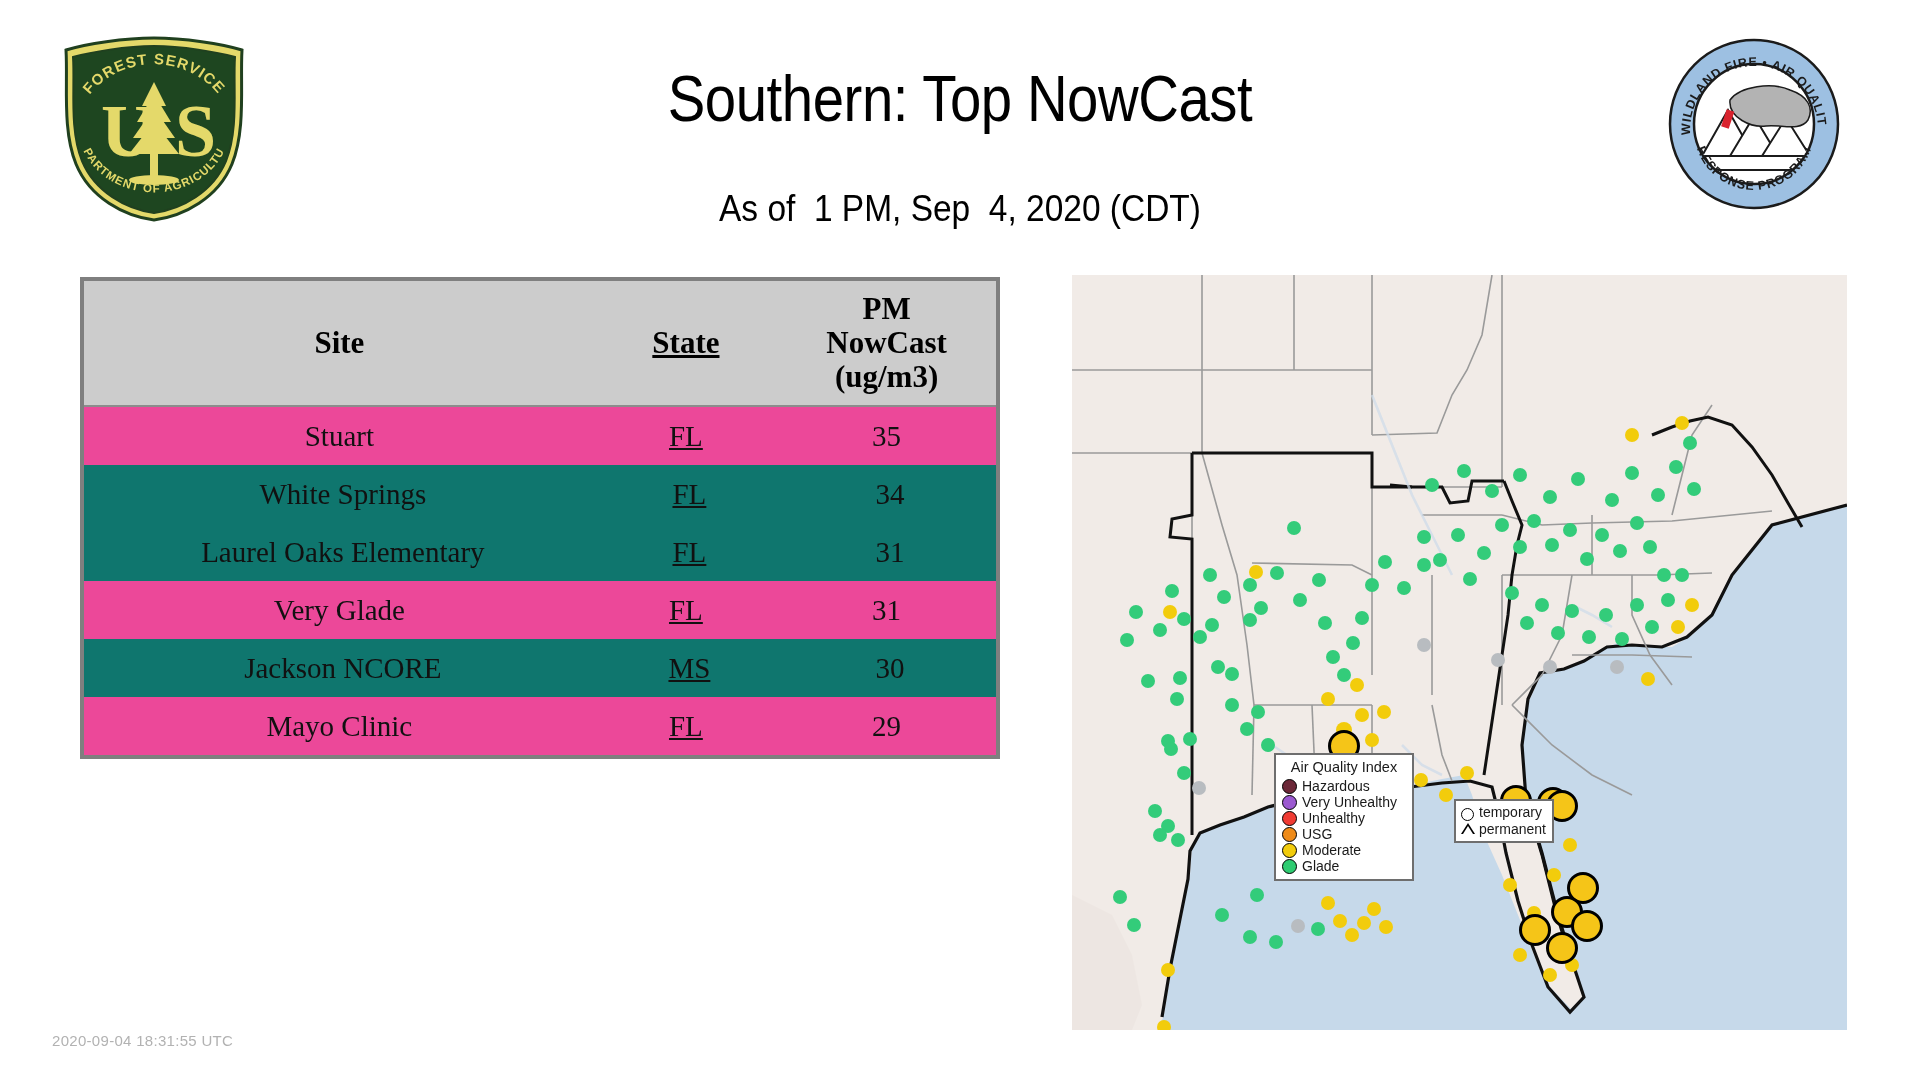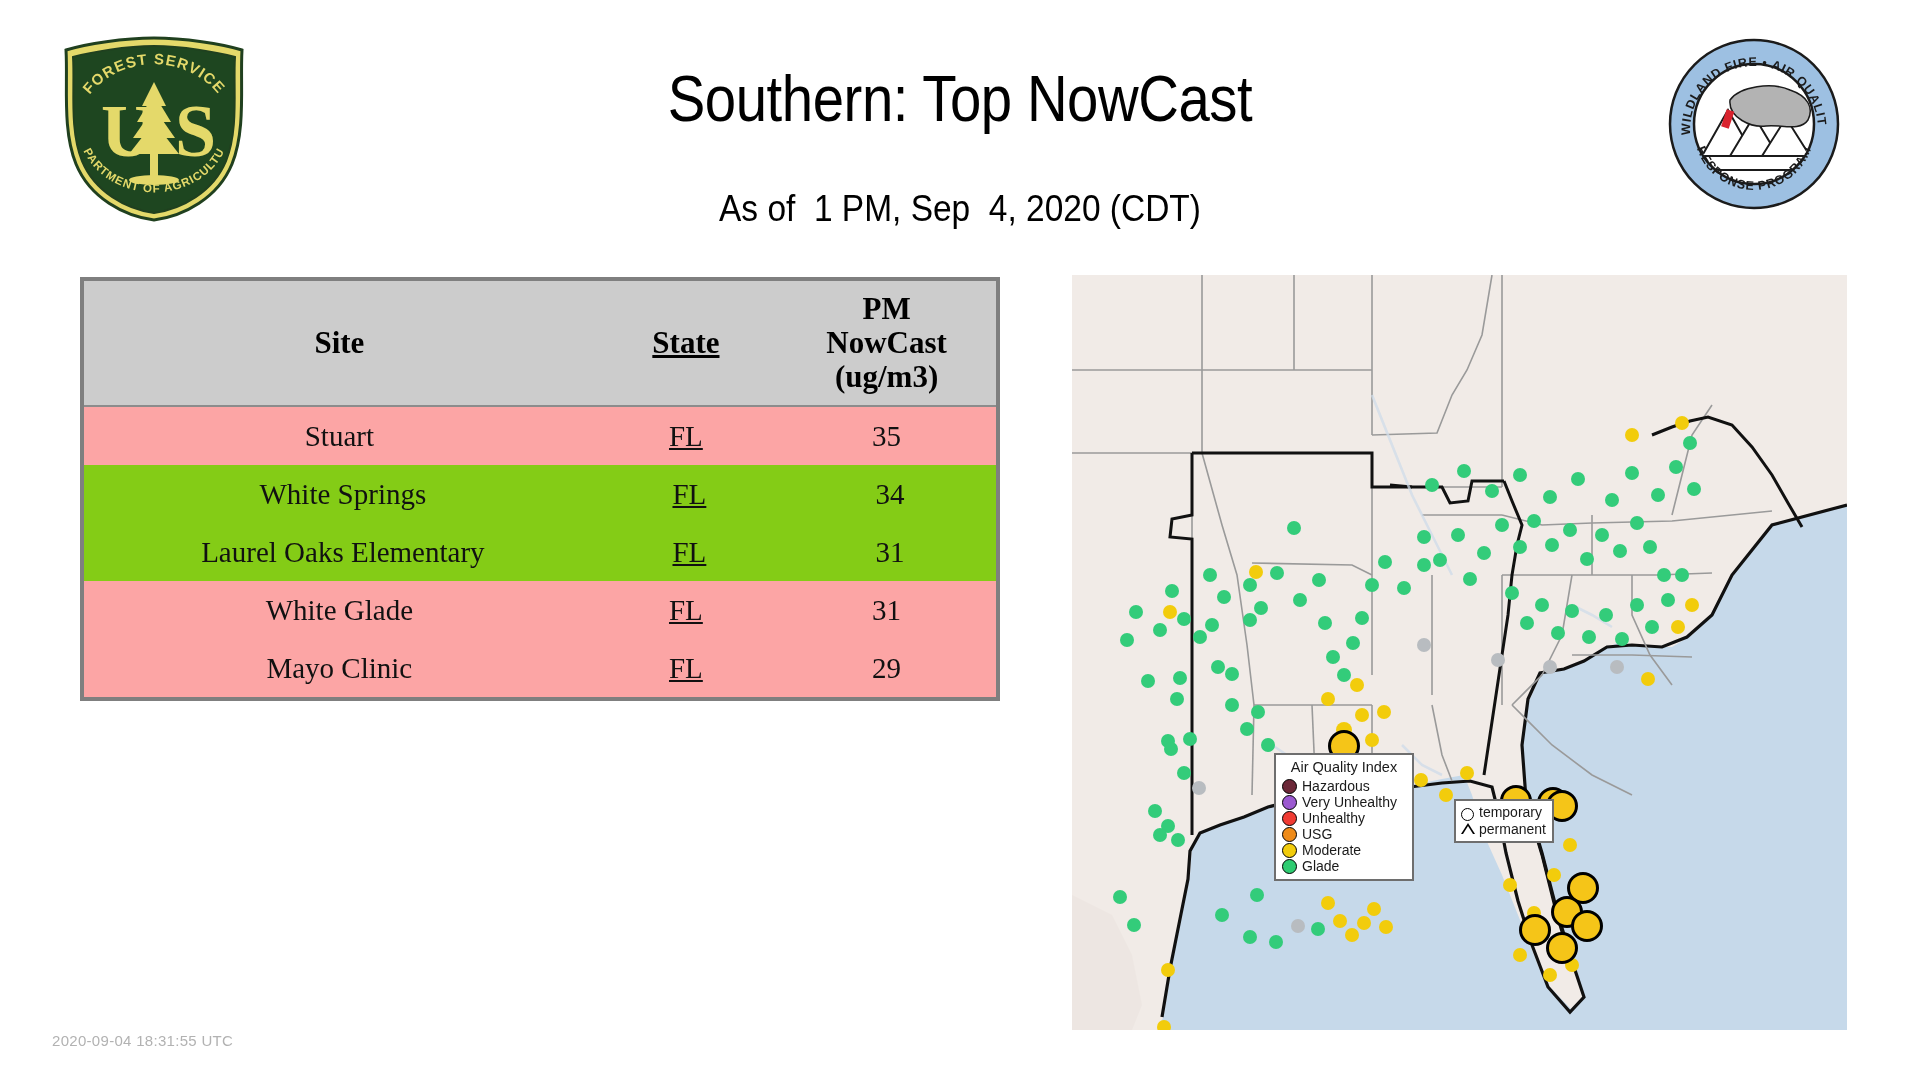--- a/index.html
+++ b/index.html
@@ -47,22 +47,22 @@
     padding:0;height:124px;vertical-align:middle;text-align:center;
     border-bottom:2px solid #8c8c8c;
     line-height:34px;
   }
   table.aq td{
     font-family:"Liberation Serif", serif;
     font-size:29px;color:#111;
     height:58px;text-align:center;vertical-align:middle;
     padding:0;border:none;
   }
-  table.aq tr.odd td{background:#fca5a5;}
-  table.aq tr.even td{background:#84cc16;padding-left:7px;}
+  table.aq tr.odd td{background:#ec4899;}
+  table.aq tr.even td{background:#0f766e;padding-left:7px;}
   .col-site{width:56%;}
   .col-state{width:20%;text-decoration:underline;}
   .col-pm{width:24%;}
 
   .stamp{
     position:absolute;left:52px;top:1032px;
     font-size:15px;color:#b2b2b2;letter-spacing:.3px;
   }
 
   
@@ -203,23 +203,28 @@
           <td class="col-site">White Springs</td>
           <td class="col-state">FL</td>
           <td class="col-pm">34</td>
         </tr>
         <tr class="even">
           <td class="col-site">Laurel Oaks Elementary</td>
           <td class="col-state">FL</td>
           <td class="col-pm">31</td>
         </tr>
         <tr class="odd">
-          <td class="col-site">White Glade</td>
+          <td class="col-site">Very Glade</td>
           <td class="col-state">FL</td>
           <td class="col-pm">31</td>
+        </tr>
+        <tr class="even">
+          <td class="col-site">Jackson NCORE</td>
+          <td class="col-state">MS</td>
+          <td class="col-pm">30</td>
         </tr>
         <tr class="odd">
           <td class="col-site">Mayo Clinic</td>
           <td class="col-state">FL</td>
           <td class="col-pm">29</td>
         </tr>
       </tbody>
   </table>
 </div>
 

